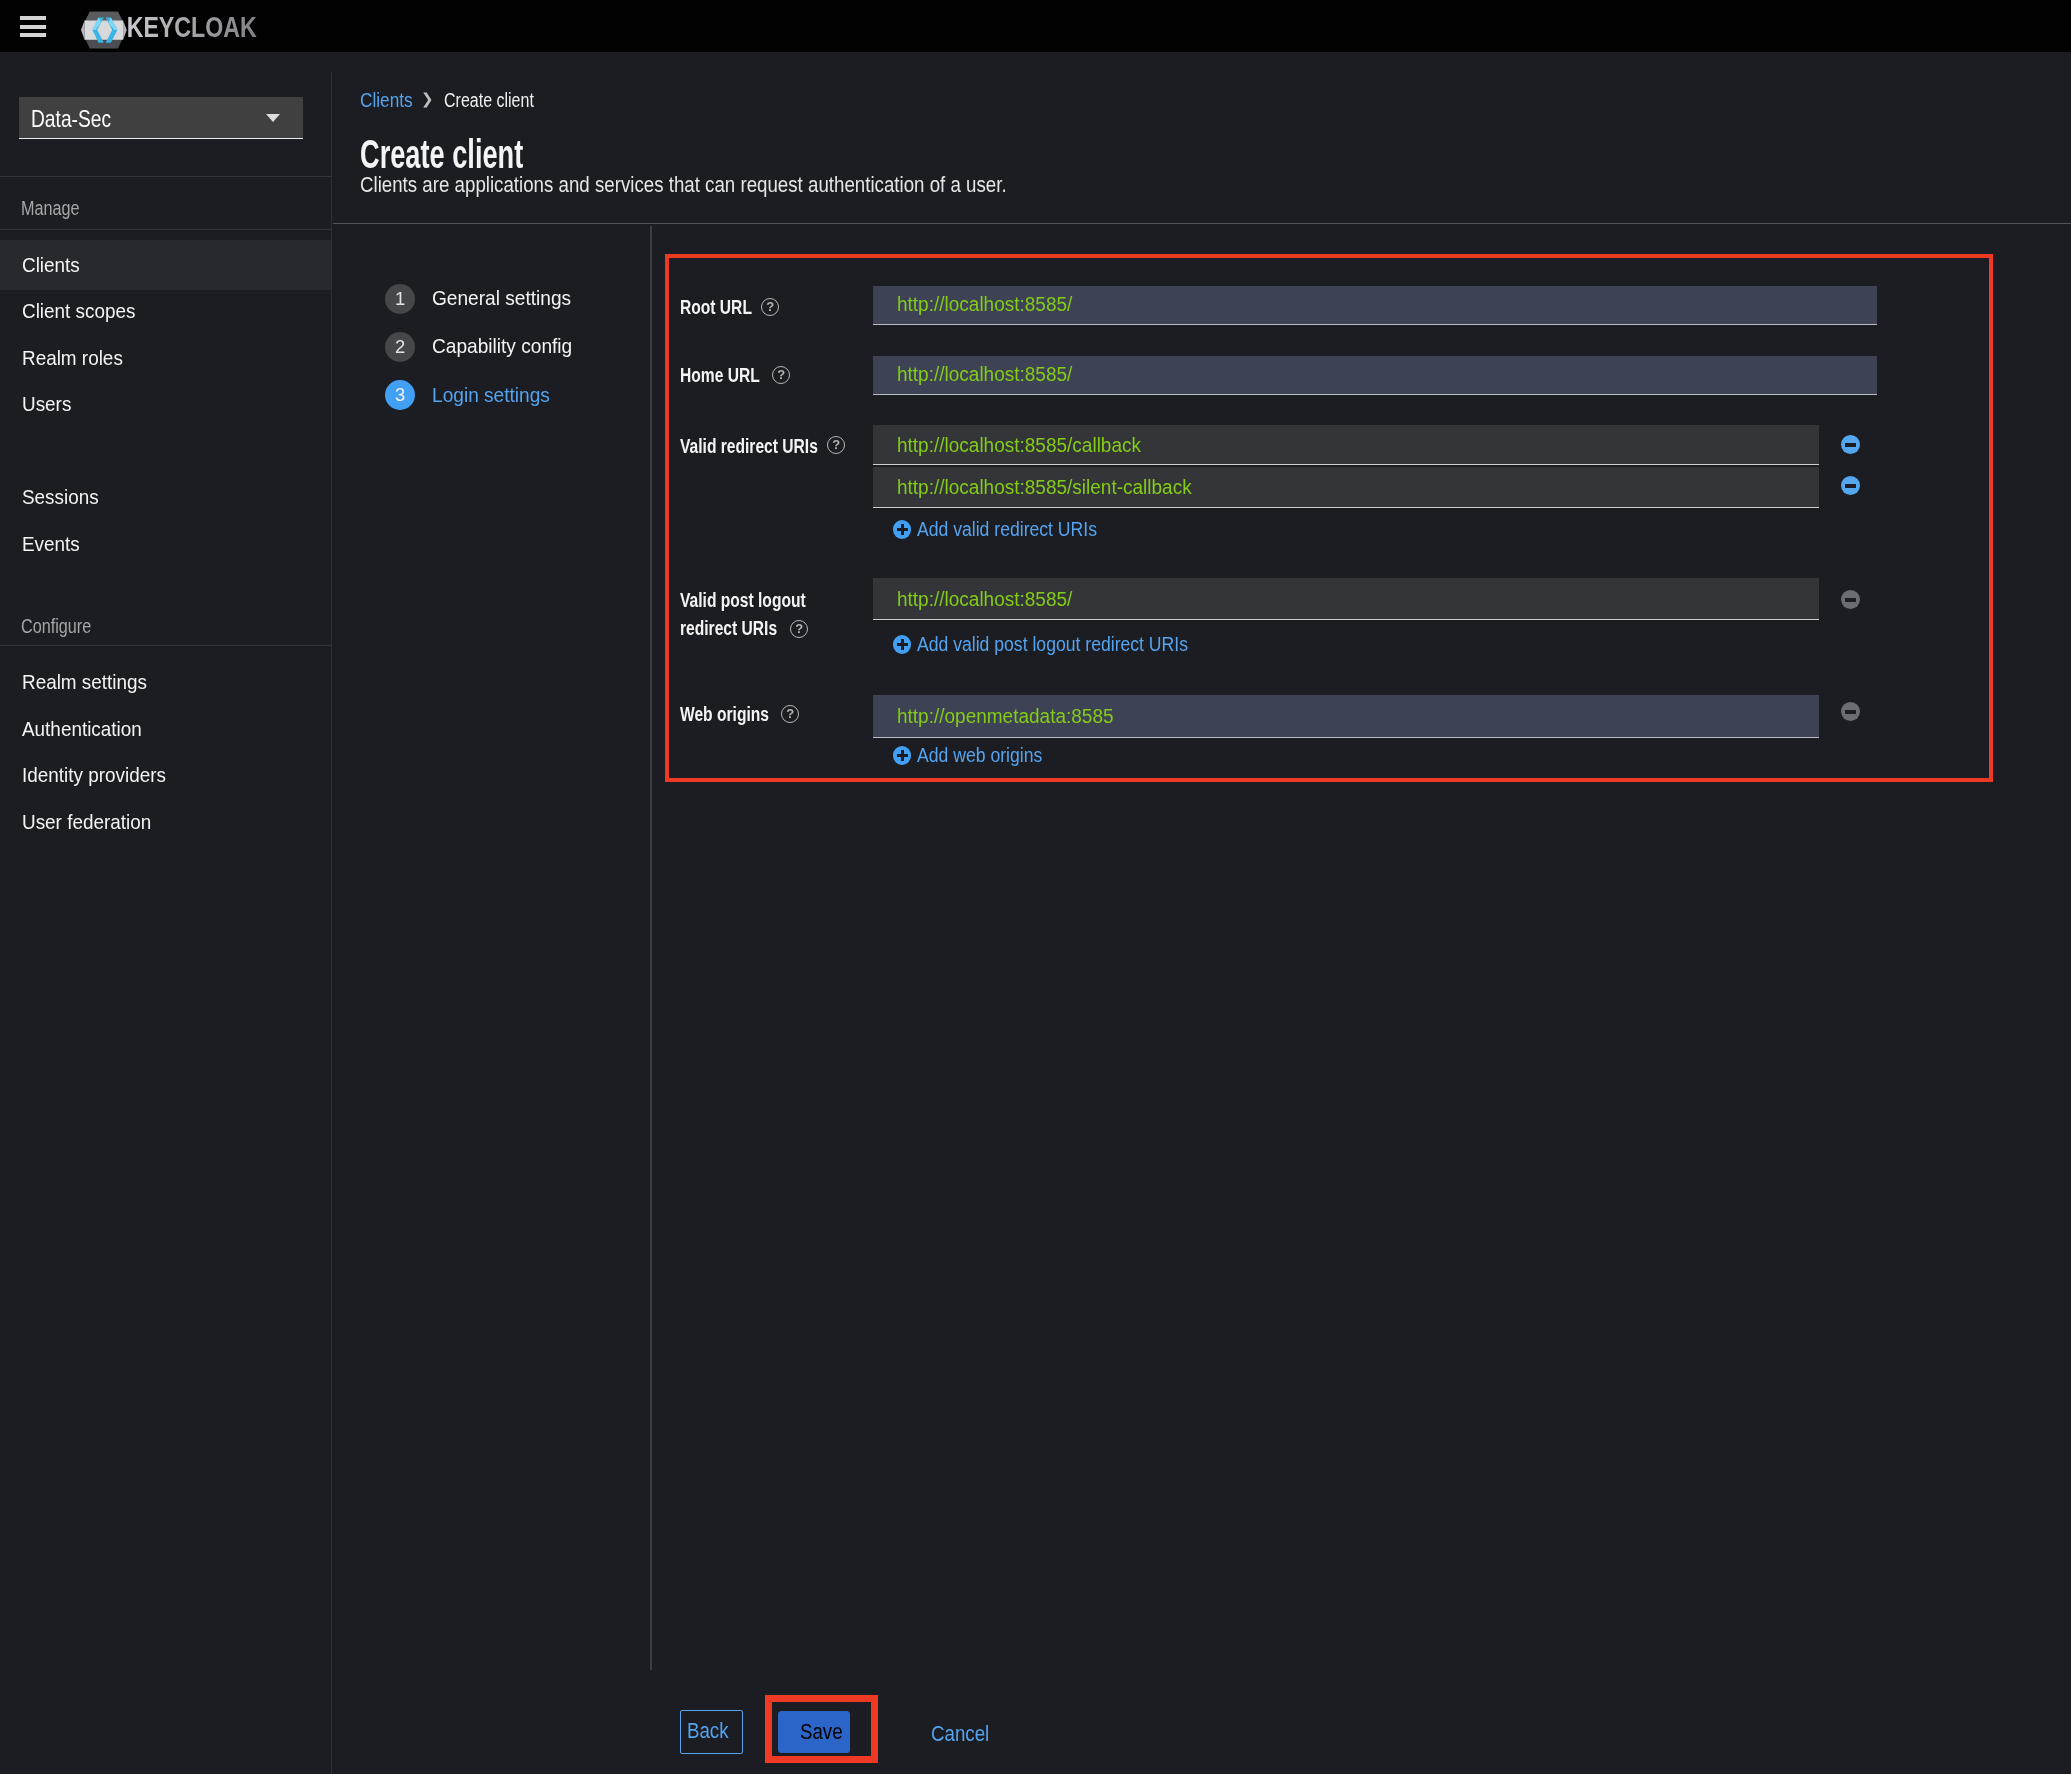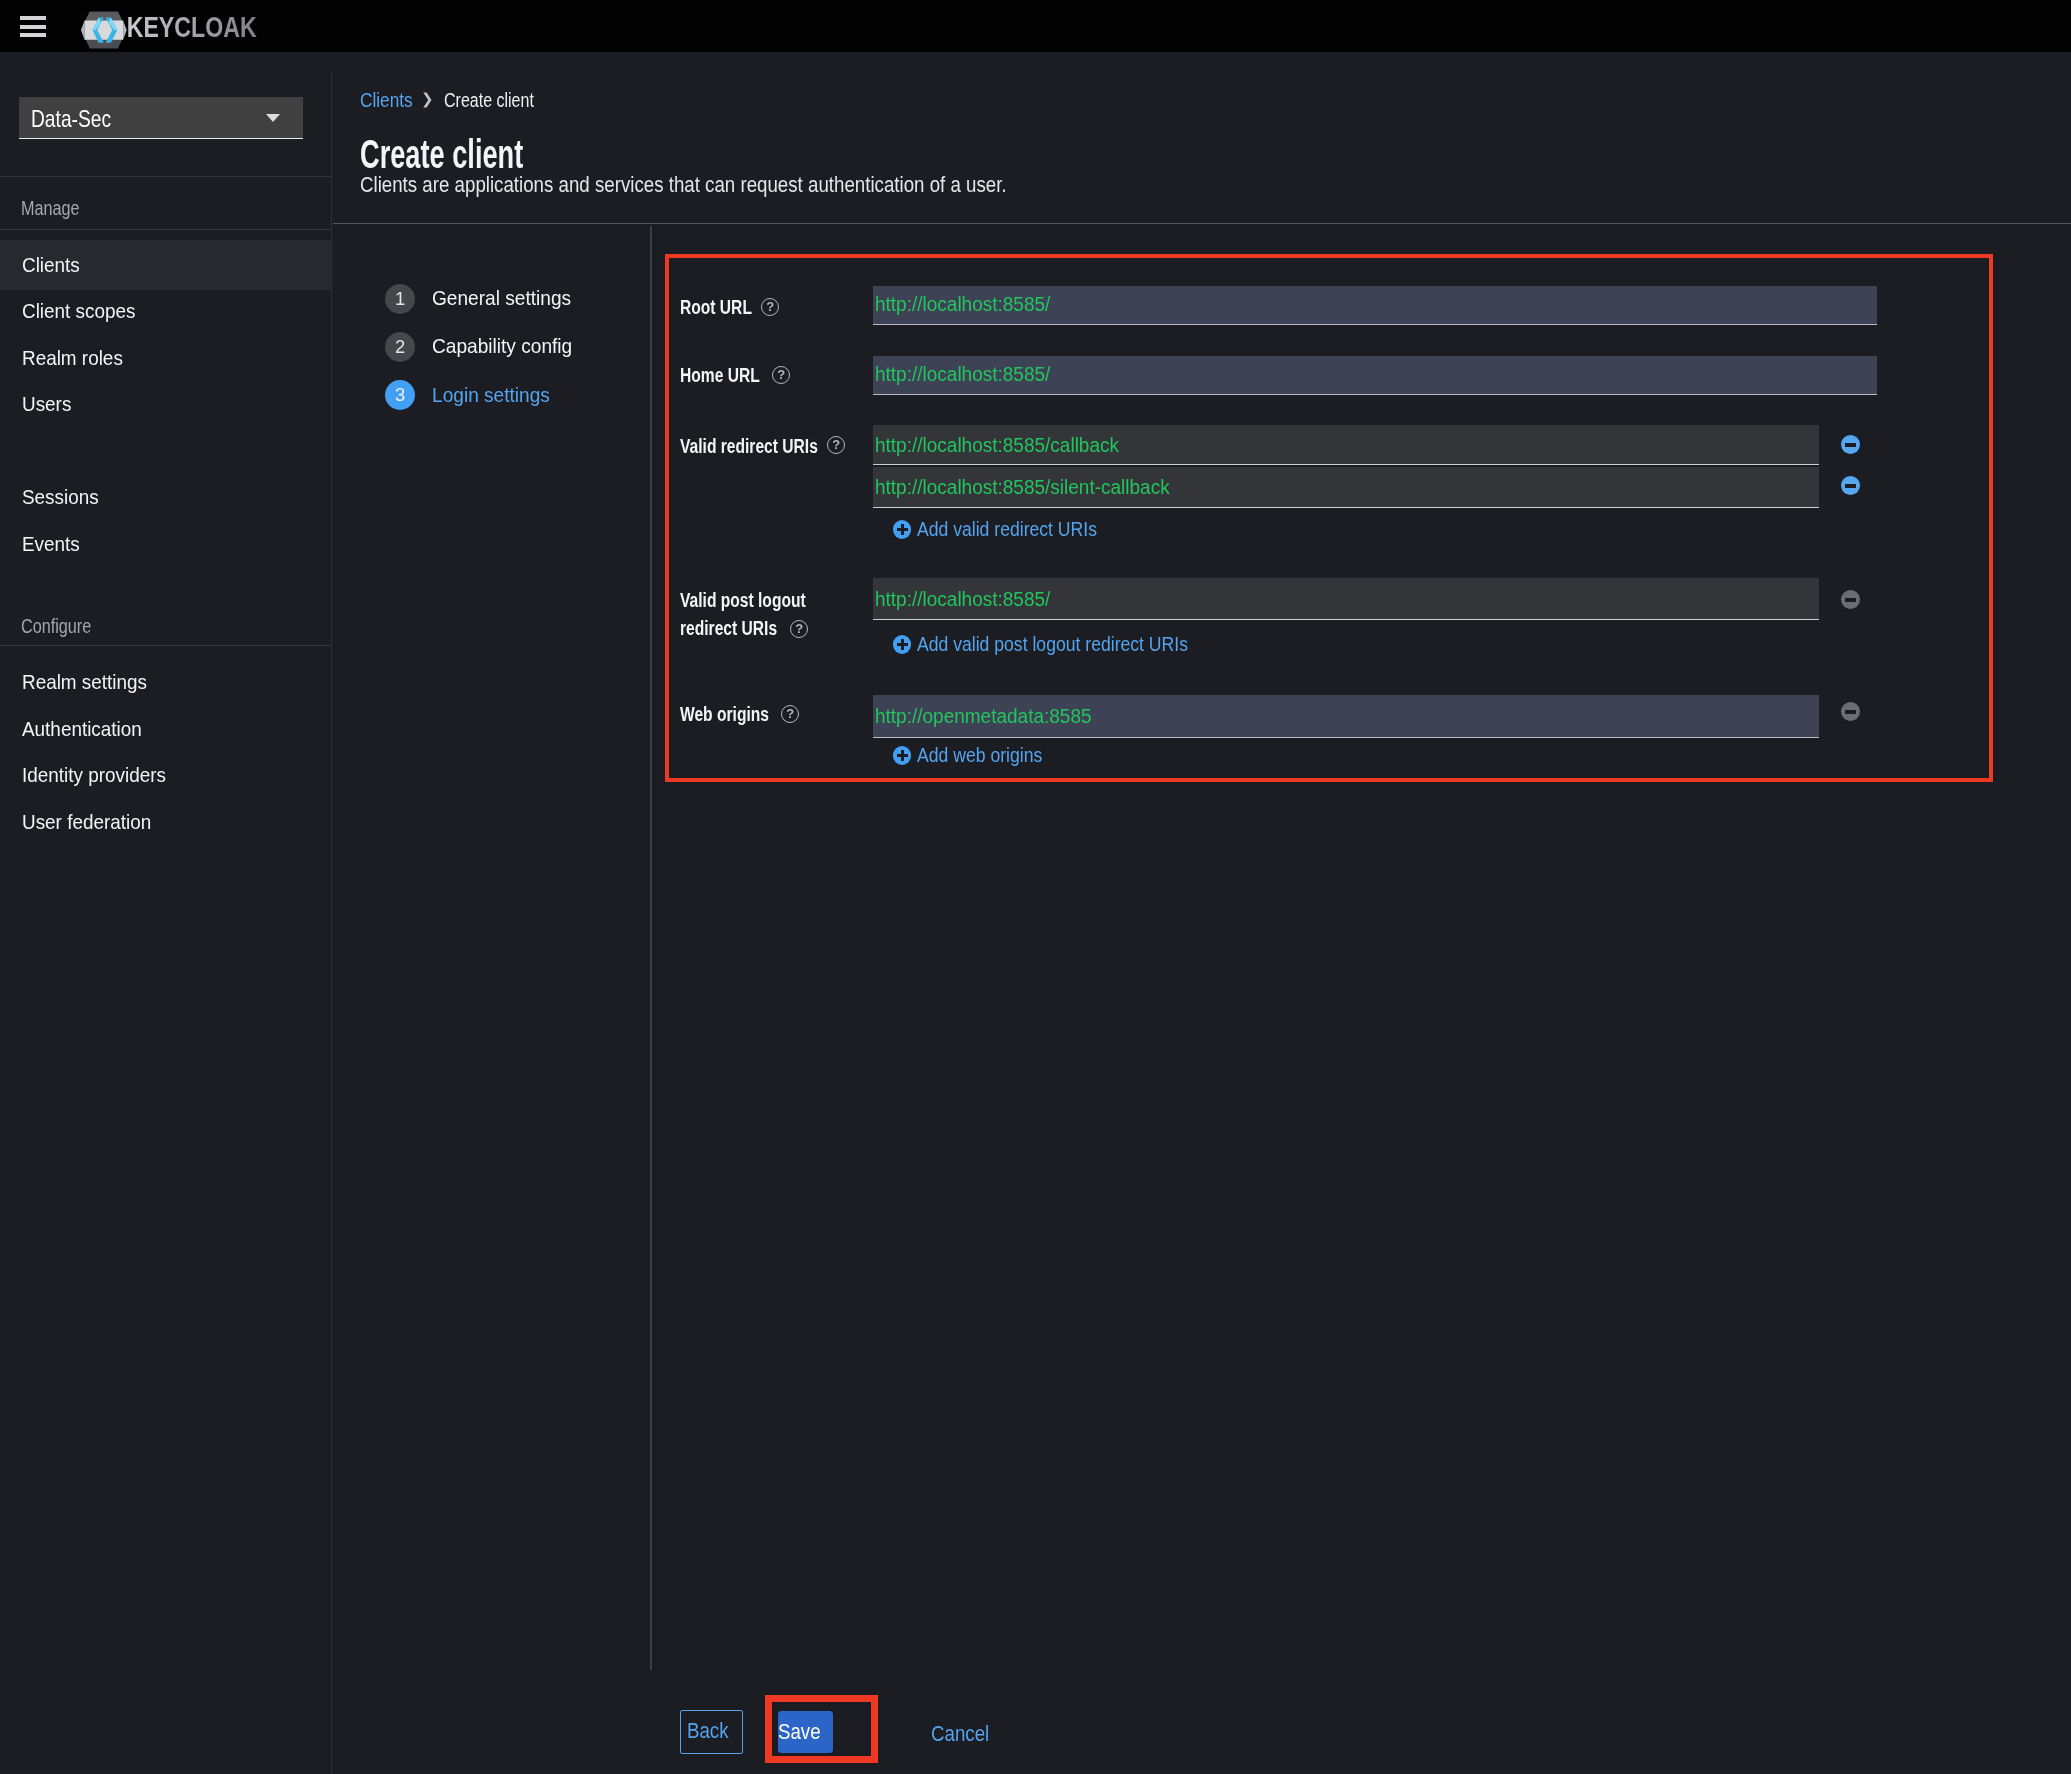--- a/index.html
+++ b/index.html
@@ -39,41 +39,41 @@
   .stepc { position:absolute; width:30px; height:30px; border-radius:50%; background:#45474b; color:#e4e4e6; font-size:18.4px; text-align:center; line-height:30px; }
   .stepc.blue { background:#42a0f4; color:#f4f0ea; }
   .steplbl { position:absolute; left:432px; font-size:21px; color:#f4f4f6; line-height:24.6px; }
   .steplbl.blue { color:#54a4f0; }
   .steplbl .t { transform:scaleX(0.91); }
 
   
   .flabel { position:absolute; left:680px; font-size:20px; font-weight:bold; color:#f4f4f6; line-height:24px; }
   .flabel .t { transform:scaleX(0.78); }
   .qicon { position:absolute; width:18.4px; height:18.4px; border:1.8px solid #b4b6b9; border-radius:50%; color:#b4b6b9; font-size:13px; font-weight:bold; text-align:center; line-height:16px; }
-  .input { position:absolute; left:873px; font-size:20px; color:#22c55e; padding-left:2px; white-space:nowrap; }
+  .input { position:absolute; left:873px; font-size:20px; color:#84cc16; padding-left:24px; white-space:nowrap; }
   .input .t { transform:scaleX(0.95); }
   .input.slate { background:#3d4354; border-bottom:1.8px solid #b9bcc4; width:1004px; }
   .input.gray { background:#333539; border-bottom:1.8px solid #cfcfd1; width:946px; }
   .minus { position:absolute; width:19.3px; height:19.3px; border-radius:50%; }
   .minus i { position:absolute; left:4px; top:8px; width:11.4px; height:3.5px; background:#1b1d22; }
   .minus.blue { background:#55a8f0; }
   .minus.gray { background:#6a6d72; }
   .addlink { position:absolute; font-size:20px; color:#54a4f0; line-height:23px; }
   .addlink .t { transform:scaleX(0.88); }
   .plus { display:inline-block; position:relative; width:18.4px; height:18.4px; border-radius:50%; background:#42a0f4; vertical-align:-2.6px; margin-right:5.3px; }
   .plus:before { content:""; position:absolute; left:3.5px; top:7.5px; width:11.4px; height:3.5px; background:#1b1d22; }
   .plus:after { content:""; position:absolute; left:7.5px; top:3.5px; width:3.5px; height:11.4px; background:#1b1d22; }
 
   
   #redbox1 { position:absolute; left:665px; top:254px; width:1328px; height:528px; border:4.4px solid #ee3a24; }
   #redbox2 { position:absolute; left:765px; top:1695px; width:113px; height:68px; border:7px solid #ee3a24; }
 
   
   #backbtn { position:absolute; left:680px; top:1710px; width:63px; height:44px; border:1.8px solid #54a4f0; border-radius:2px; color:#54a4f0; font-size:22px; text-align:center; line-height:40px; }
-  #savebtn { position:absolute; left:778px; top:1711px; width:55px; height:42px; background:#2a65c7; border-radius:3.5px; color:#ffffff; font-size:22px; text-align:left; line-height:42px; }
+  #savebtn { position:absolute; left:778px; top:1711px; width:72px; height:42px; background:#2a65c7; border-radius:3.5px; color:#000000; font-size:22px; text-align:right; line-height:42px; }
   #cancellnk { position:absolute; left:931px; top:1721px; font-size:22px; color:#54a4f0; }
   #backbtn .t, #savebtn .t, #cancellnk .t { transform:scaleX(0.85); }
 </style>
 </head>
 <body>
 <div id="page">
 
   <div id="masthead">
     <div class="hbar" style="top:16px"></div>
     <div class="hbar" style="top:24.6px"></div>

